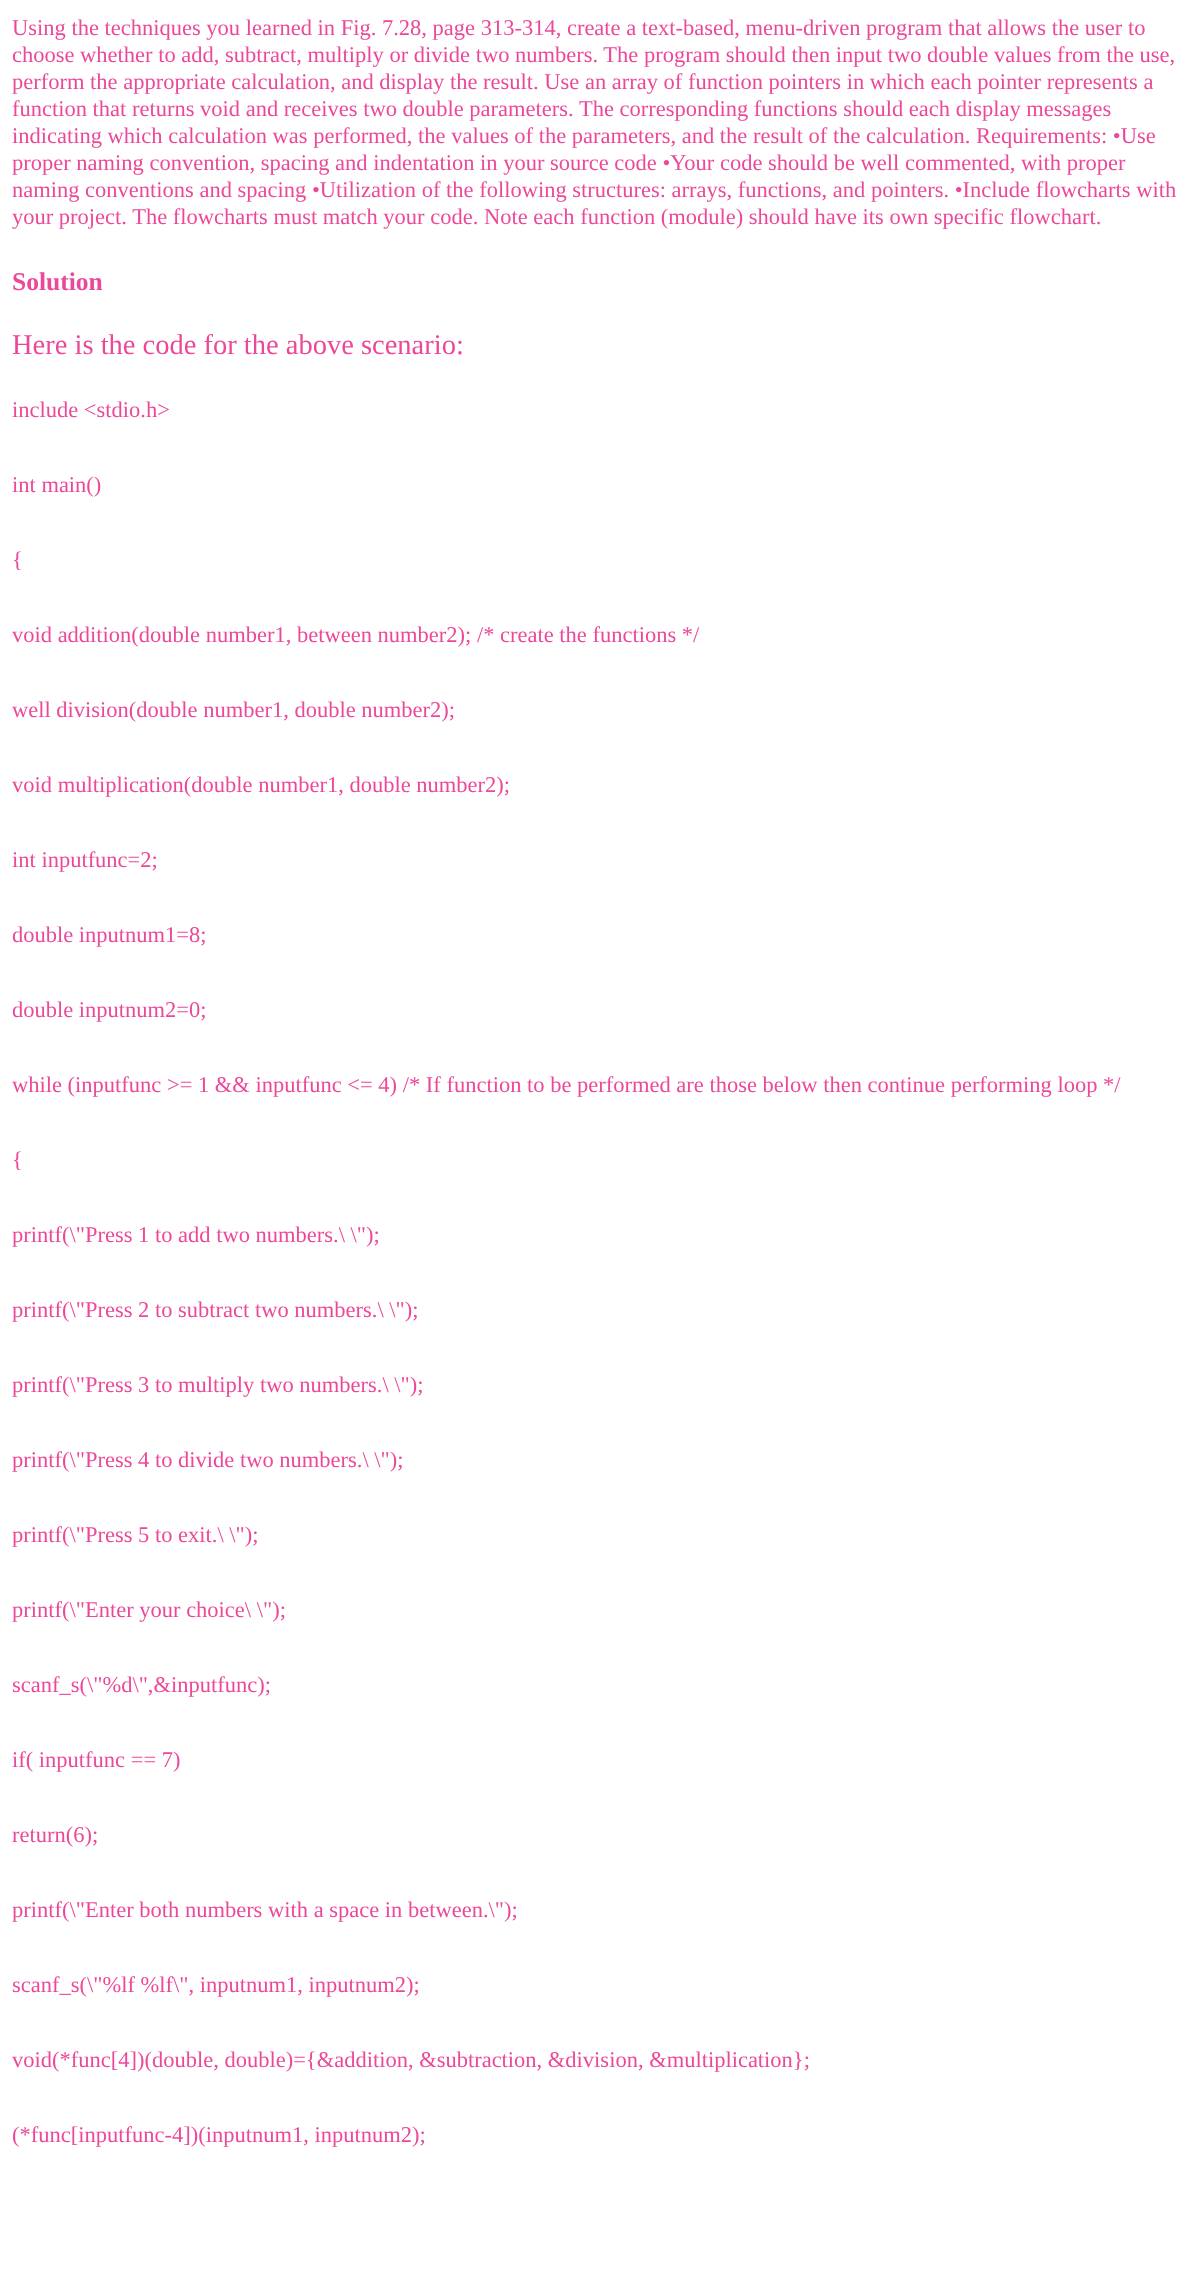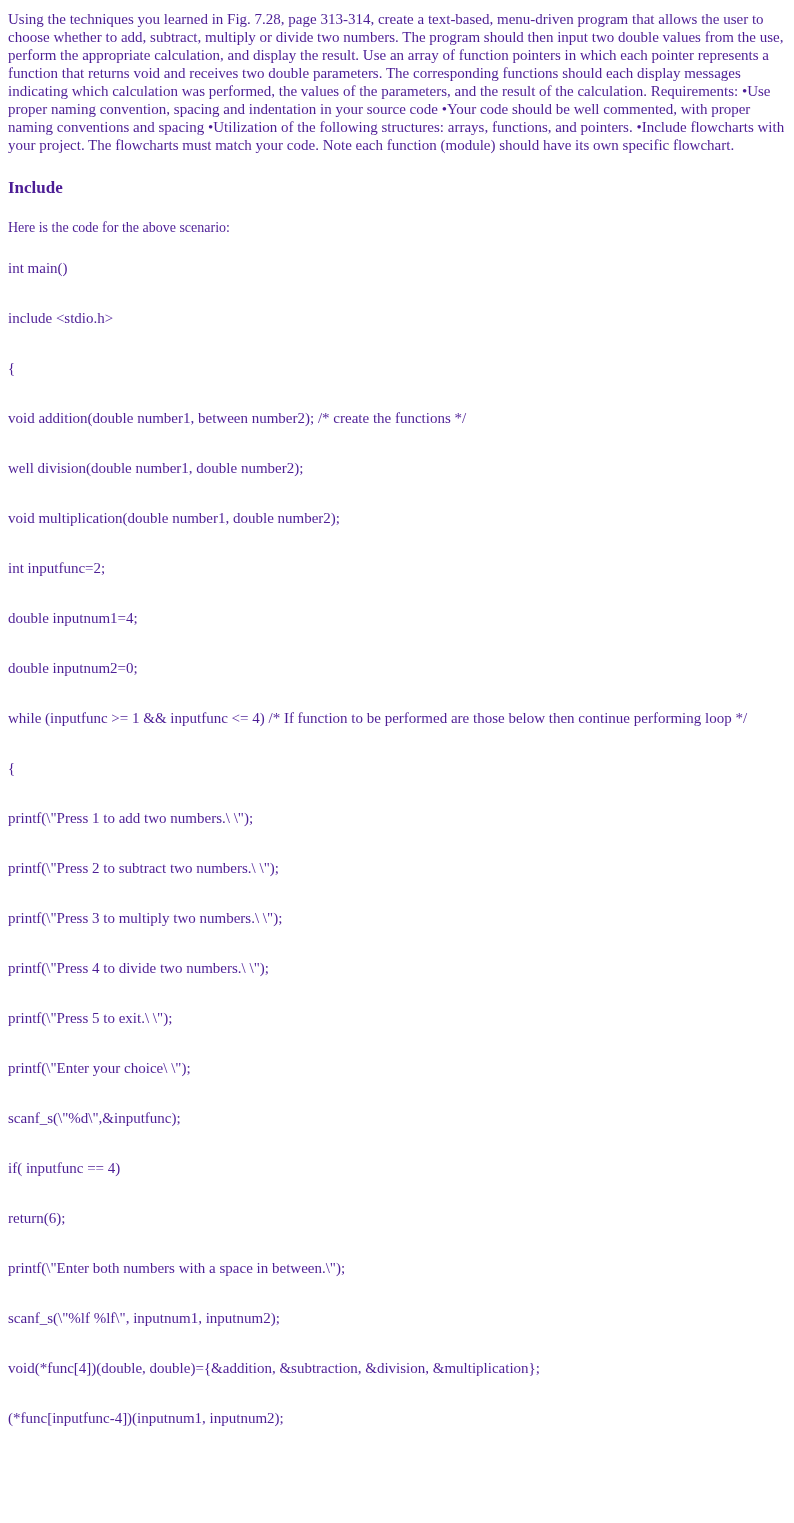--- a/index.html
+++ b/index.html
@@ -8,77 +8,77 @@
     background: #ffffff;
   }
   .page {
     width: 794px;
     min-height: 1523px;
     margin: 0 auto;
     background: #ffffff;
     box-sizing: border-box;
     padding: 10px 4px 20px 8px;
     font-family: "Liberation Serif", "DejaVu Serif", serif;
-    color: #4c1d95;
+    color: #ec4899;
   }
   .question-text {
     font-size: 15px;
     line-height: 1.2;
     margin: 0 0 16px 0;
   }
   .solution-heading {
     font-size: 17px;
     font-weight: bold;
     margin: 24px 0 16px 0;
   }
   .intro-text {
-    font-size: 14px;
+    font-size: 19px;
     line-height: 1.2;
     margin: 22px 0 16px 0;
   }
   .code-block .code-line {
     font-size: 15px;
     line-height: 1.2;
     margin: 0 0 16px 0;
     padding-top: 16px;
     margin-top: 0;
   }
   .code-block .code-line:first-child { padding-top: 6px; }
 </style>
 </head>
 <body>
 
 <div class="page">
 
   <p class="question-text">Using the techniques you learned in Fig. 7.28, page 313-314, create a text-based, menu-driven program that allows the user to choose whether to add, subtract, multiply or divide two numbers. The program should then input two double values from the use, perform the appropriate calculation, and display the result. Use an array of function pointers in which each pointer represents a function that returns void and receives two double parameters. The corresponding functions should each display messages indicating which calculation was performed, the values of the parameters, and the result of the calculation. Requirements: •Use proper naming convention, spacing and indentation in your source code •Your code should be well commented, with proper naming conventions and spacing •Utilization of the following structures: arrays, functions, and pointers. •Include flowcharts with your project. The flowcharts must match your code. Note each function (module) should have its own specific flowchart.</p>
 
-  <div class="solution-heading">Include</div>
+  <div class="solution-heading">Solution</div>
 
   <p class="intro-text">Here is the code for the above scenario:</p>
 
   <div class="code-block">
+      <p class="code-line">include &lt;stdio.h&gt;</p>
       <p class="code-line">int main()</p>
-      <p class="code-line">include &lt;stdio.h&gt;</p>
       <p class="code-line">{</p>
       <p class="code-line">void addition(double number1, between number2); /* create the functions */</p>
       <p class="code-line">well division(double number1, double number2);</p>
       <p class="code-line">void multiplication(double number1, double number2);</p>
       <p class="code-line">int inputfunc=2;</p>
-      <p class="code-line">double inputnum1=4;</p>
+      <p class="code-line">double inputnum1=8;</p>
       <p class="code-line">double inputnum2=0;</p>
       <p class="code-line">while (inputfunc &gt;= 1 &amp;&amp; inputfunc &lt;= 4) /* If function to be performed are those below then continue performing loop */</p>
       <p class="code-line">{</p>
       <p class="code-line">printf(\"Press 1 to add two numbers.\ \");</p>
       <p class="code-line">printf(\"Press 2 to subtract two numbers.\ \");</p>
       <p class="code-line">printf(\"Press 3 to multiply two numbers.\ \");</p>
       <p class="code-line">printf(\"Press 4 to divide two numbers.\ \");</p>
       <p class="code-line">printf(\"Press 5 to exit.\ \");</p>
       <p class="code-line">printf(\"Enter your choice\ \");</p>
       <p class="code-line">scanf_s(\"%d\",&amp;inputfunc);</p>
-      <p class="code-line">if( inputfunc == 4)</p>
+      <p class="code-line">if( inputfunc == 7)</p>
       <p class="code-line">return(6);</p>
       <p class="code-line">printf(\"Enter both numbers with a space in between.\");</p>
       <p class="code-line">scanf_s(\"%lf %lf\", inputnum1, inputnum2);</p>
       <p class="code-line">void(*func[4])(double, double)={&amp;addition, &amp;subtraction, &amp;division, &amp;multiplication};</p>
       <p class="code-line">(*func[inputfunc-4])(inputnum1, inputnum2);</p>
     </div>
 
 </div>
 
 </body></html>

